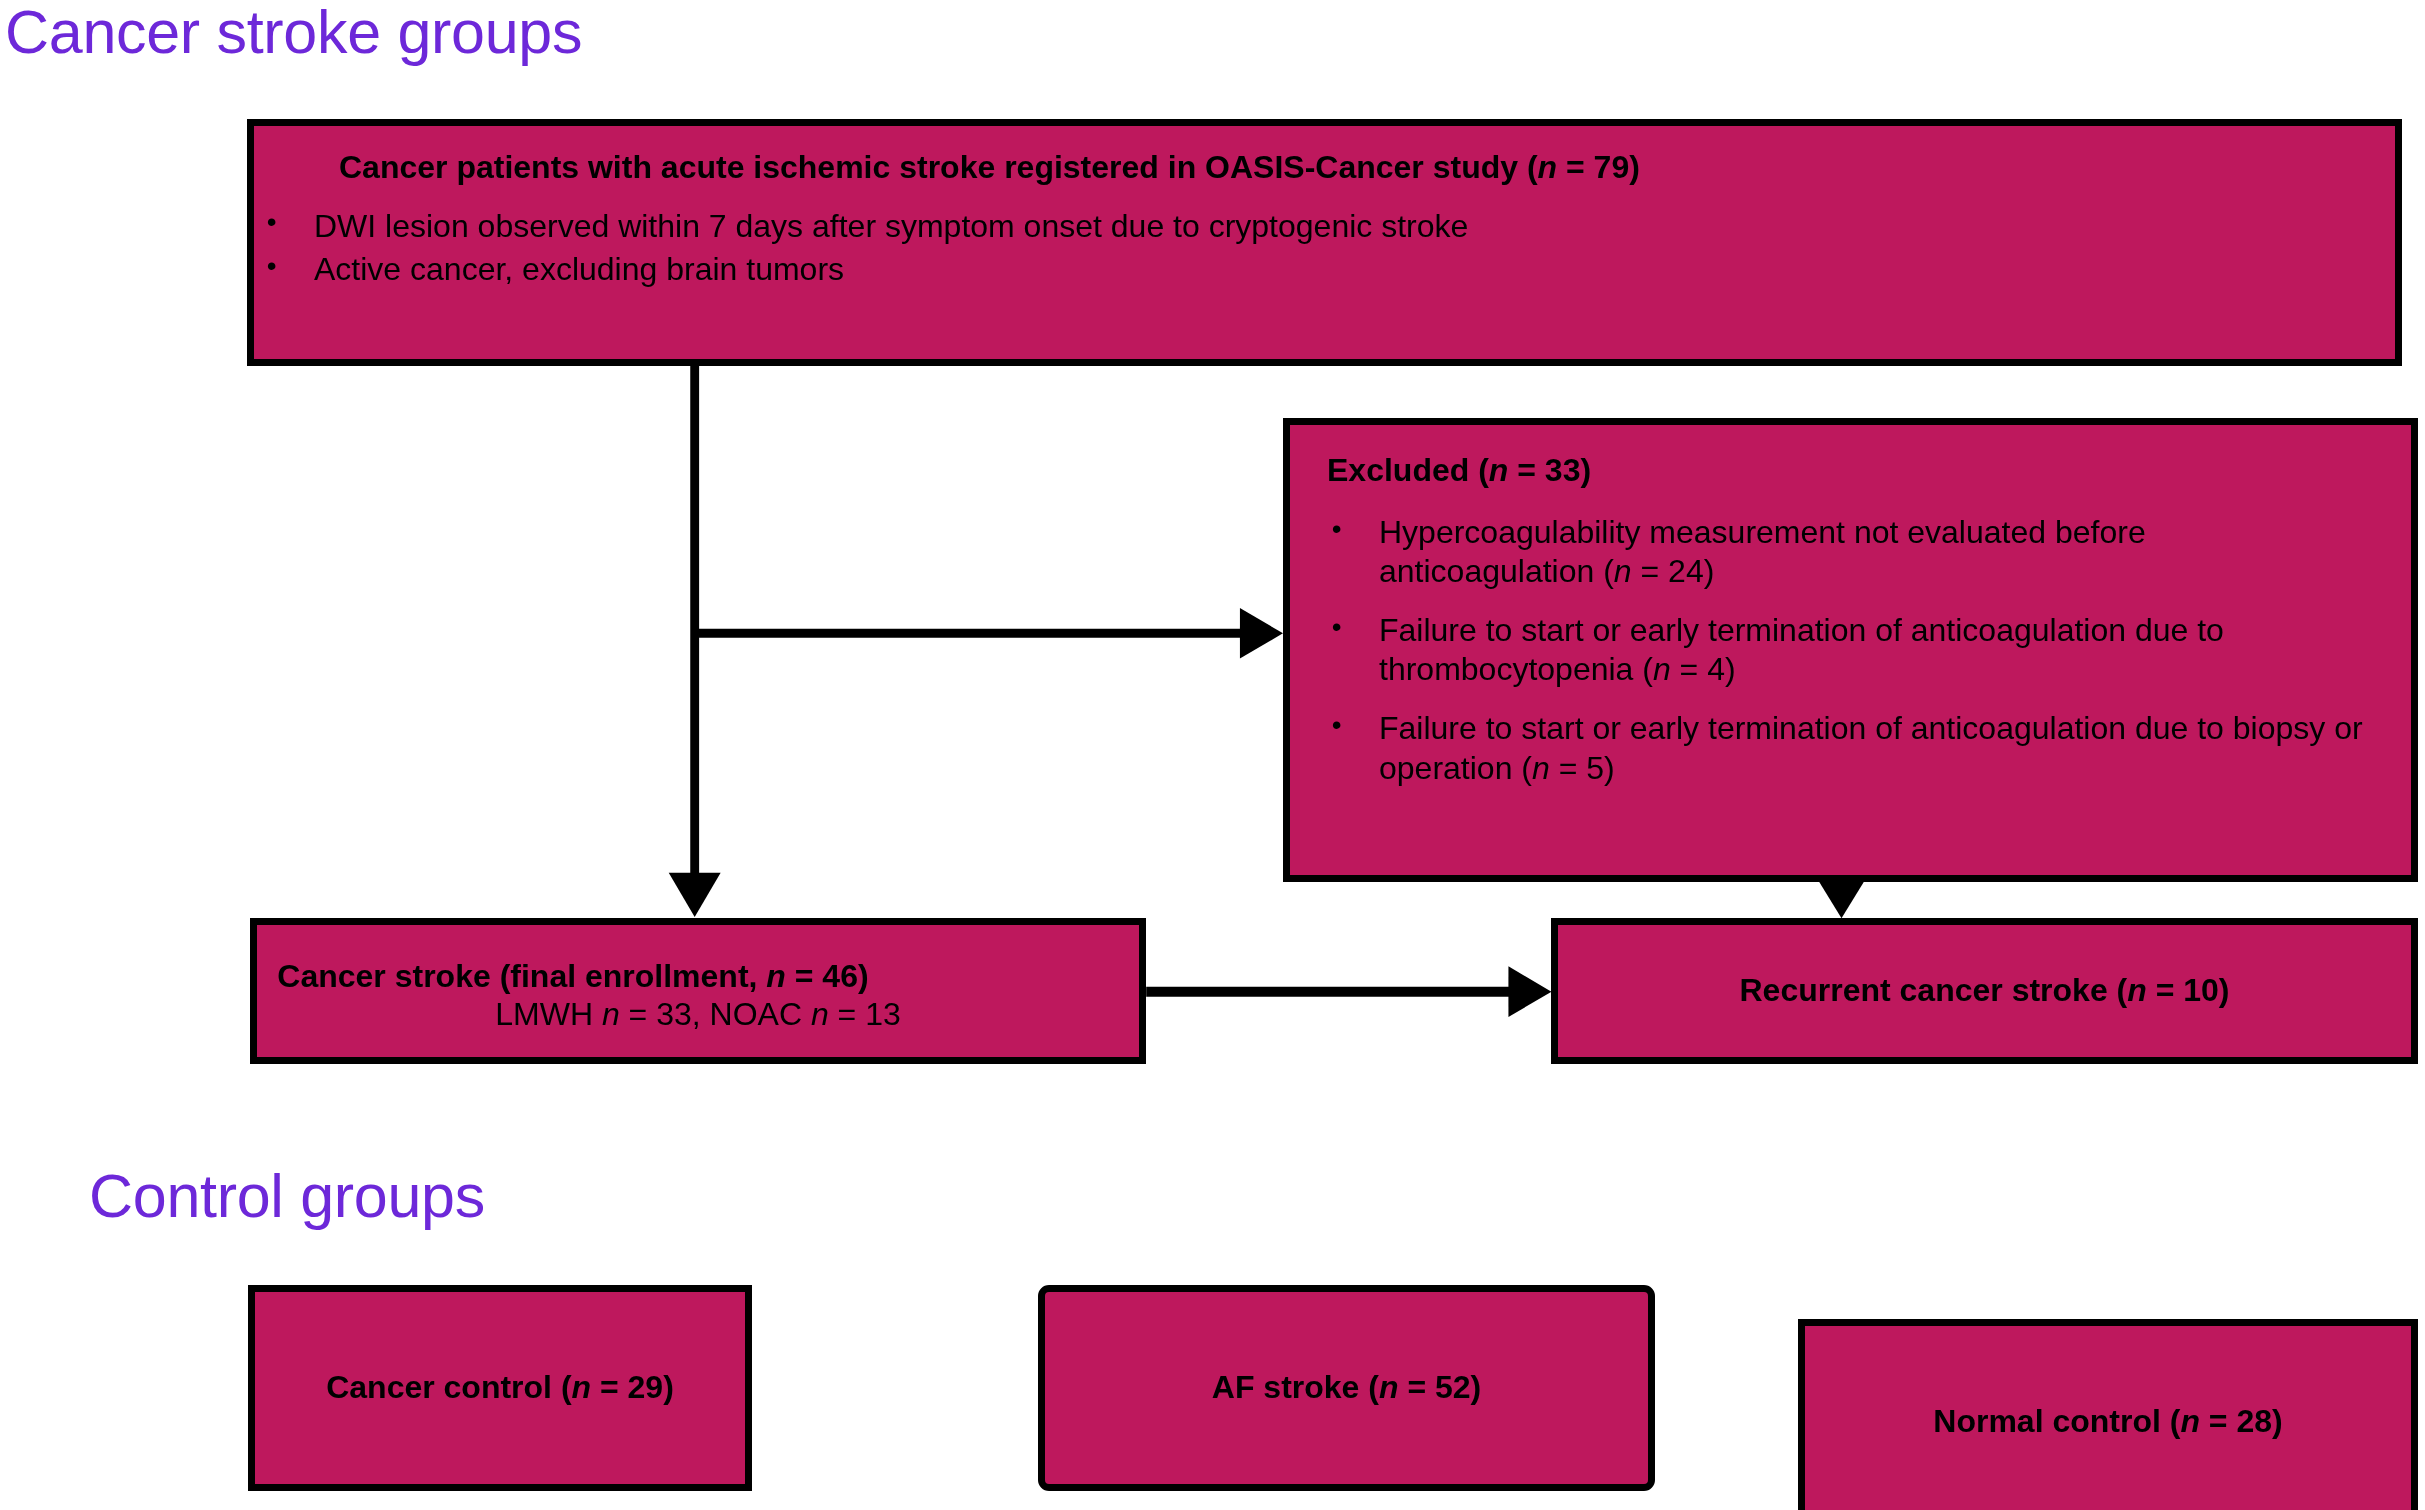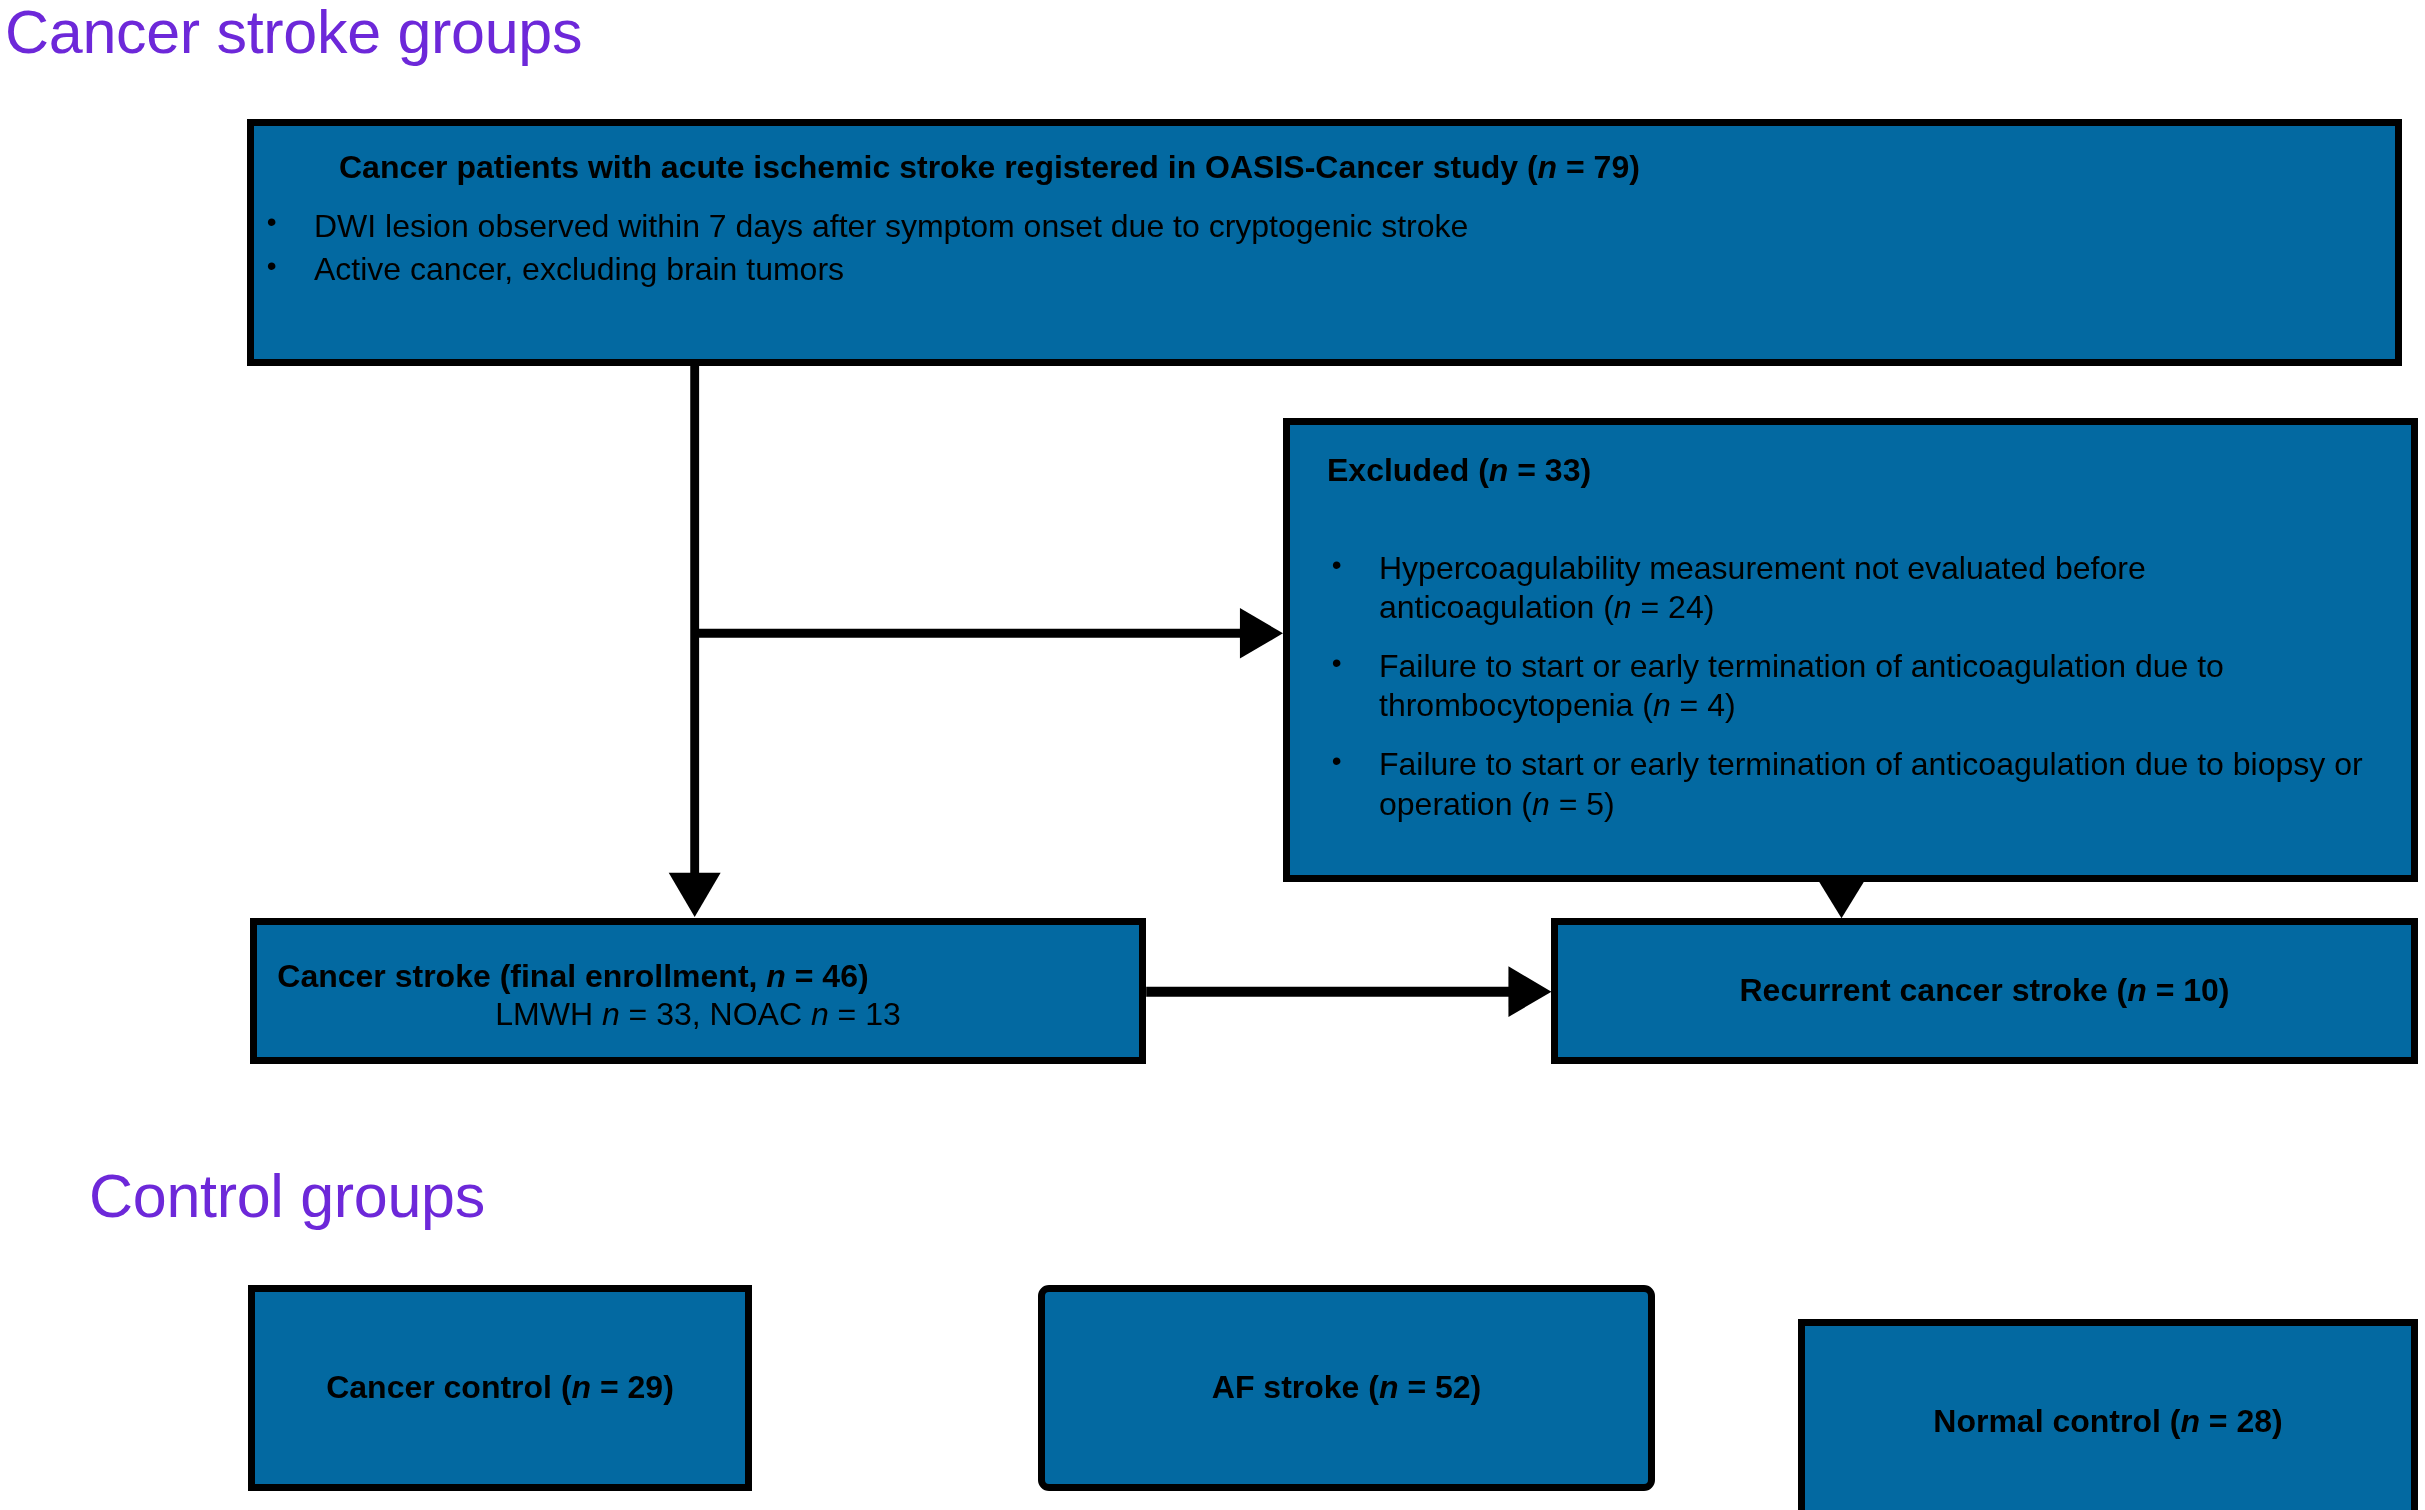--- a/index.html
+++ b/index.html
@@ -27,21 +27,21 @@
     white-space: nowrap;
     color: #6d28d9;
   }
   #title-cancer { left: 5px;  top: 0px; }
   #title-control { left: 89px; top: 1164px; }
 
   
   .fbox {
     position: absolute;
     box-sizing: border-box;
-    background: #0369a1;
+    background: #be185d;
     border: 7px solid #000000;
   }
   .fbox .inner {
     position: absolute;
     left: 0; right: 0; top: 0; bottom: 0;
     display: flex;
     flex-direction: column;
     justify-content: center;
   }
   .fbox.topalign .inner { justify-content: flex-start; }
@@ -91,21 +91,21 @@
     line-height: 1.22;
   }
 
   
   #box-enrolled .inner { padding: 23px 0 0 0; }
   #box-enrolled .box-heading { padding-left: 85px; }
   #box-enrolled ul.bullets { margin-top: 20px; }
   #box-enrolled ul.bullets li { margin-bottom: 4.4px; }
 
   
-  #box-excluded .inner { padding: 26.6px 0 0 0; gap: 36px; }
+  #box-excluded .inner { padding: 26.6px 0 0 0; }
   #box-excluded .box-heading { padding-left: 37px; }
   #box-excluded ul.bullets { margin-top: 24px; padding-left: 29px; }
   #box-excluded ul.bullets li { margin-bottom: 20px; white-space: normal; max-width: 988px; }
 
   
   #box-final .inner { padding: 0 6.3px; margin-top: 9px; }
   #box-final .box-heading { padding-left: 14px; }
   #box-final .box-line { text-align: center; }
 
   

